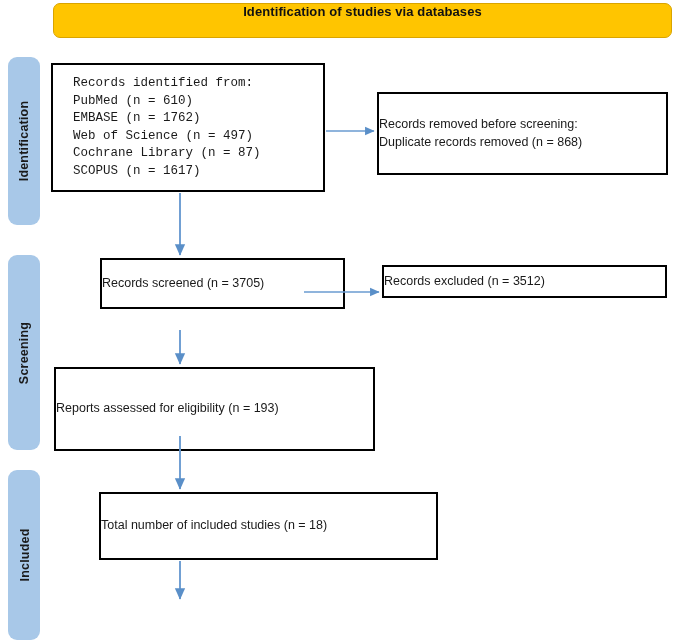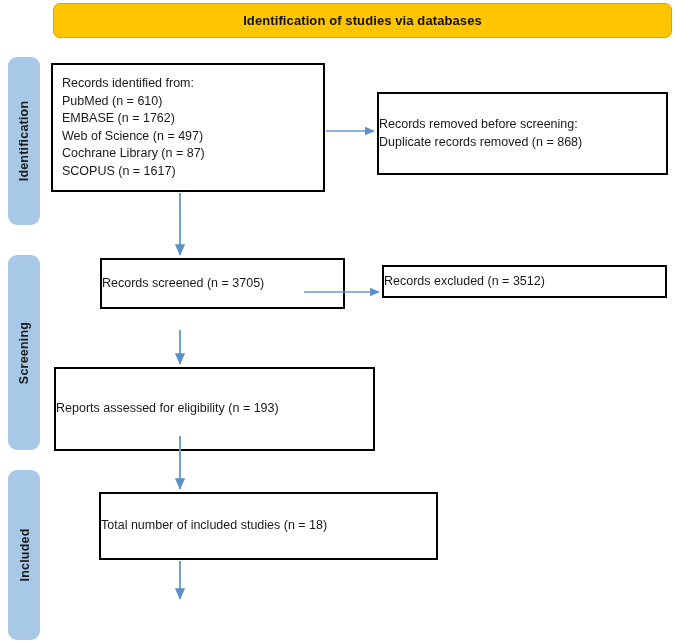--- a/index.html
+++ b/index.html
@@ -24,21 +24,20 @@
     position: absolute;
     left: 53px;
     top: 3px;
     width: 619px;
     height: 35px;
     box-sizing: border-box;
     background: #FFC500;
     border: 1.5px solid #D9A400;
     border-radius: 7px;
     display: flex;
-    align-items: center;
     justify-content: center;
   }
   .banner-text {
     font-size: 13px;
     font-weight: bold;
     color: #111111;
     letter-spacing: 0.1px;
     white-space: nowrap;
   }
 
@@ -84,21 +83,21 @@
   }
 
   .box-identified   { left: 51px;  top: 63px;  width: 274px; height: 129px; }
   .box-removed      { left: 377px; top: 92px;  width: 291px; height: 83px;  }
   .box-screened     { left: 58px;  top: 258px; width: 245px; height: 51px; margin-left: 42px;  }
   .box-excluded     { left: 382px; top: 265px; width: 285px; height: 33px;  }
   .box-eligibility  { left: 54px;  top: 367px; width: 321px; height: 84px;  }
   .box-included     { left: 51px;  top: 492px; width: 339px; height: 68px; margin-left: 48px;  }
   .box-meta         { left: 51px;  top: 602px; width: 359px; height: 36px;  }
 
-  .box-identified .box-text { padding-left: 9px; }
+  .box-identified .box-text { padding-left: 20px; font-family: Liberation Mono, monospace; }
 
   
   #connectors {
     position: absolute;
     left: 0;
     top: 0;
     width: 676px;
     height: 642px;
     pointer-events: none;
   }

